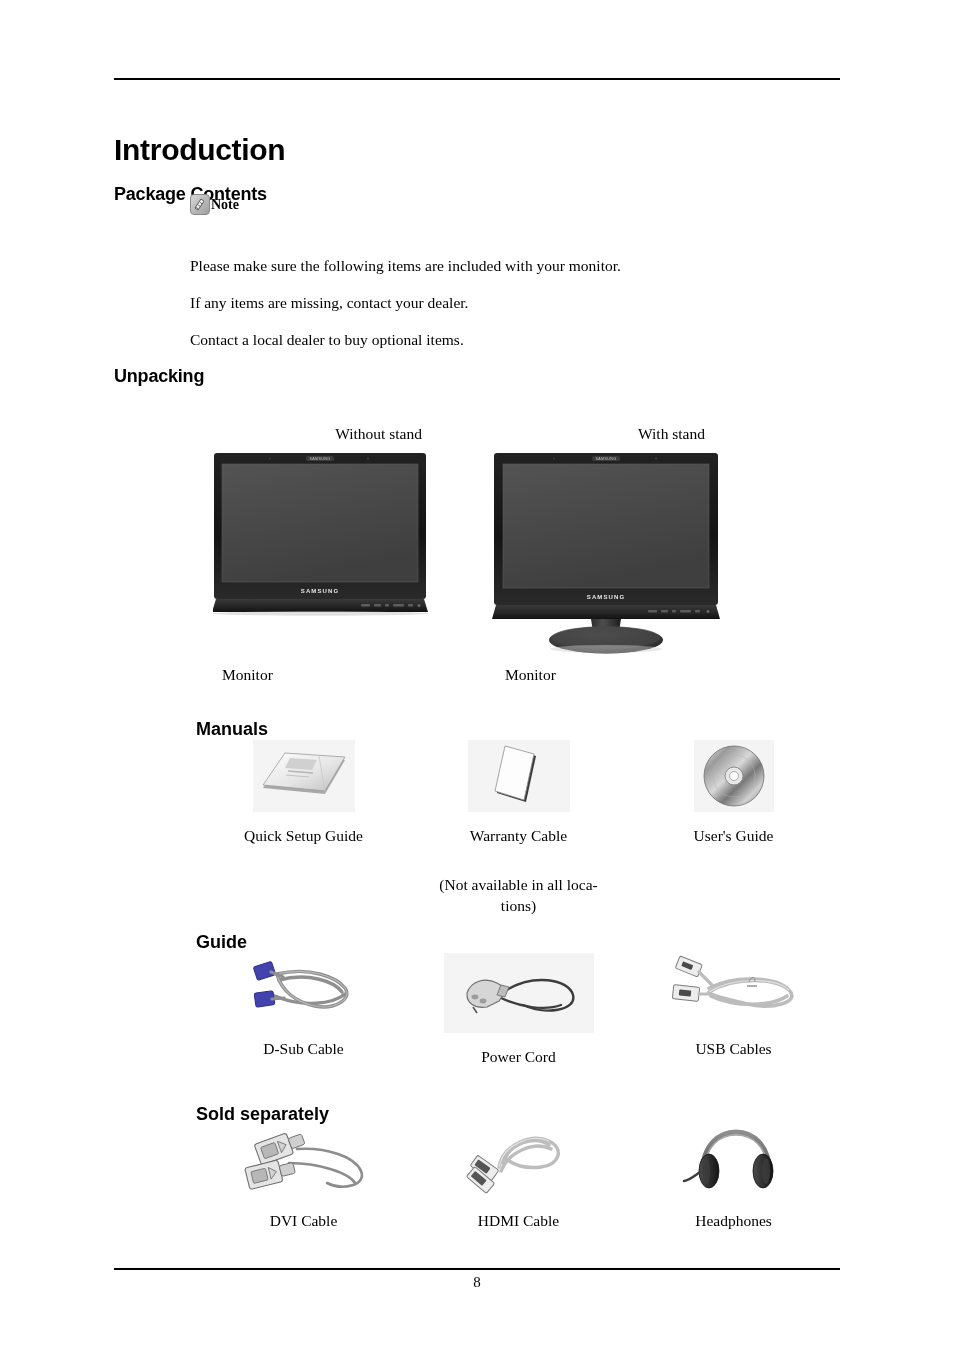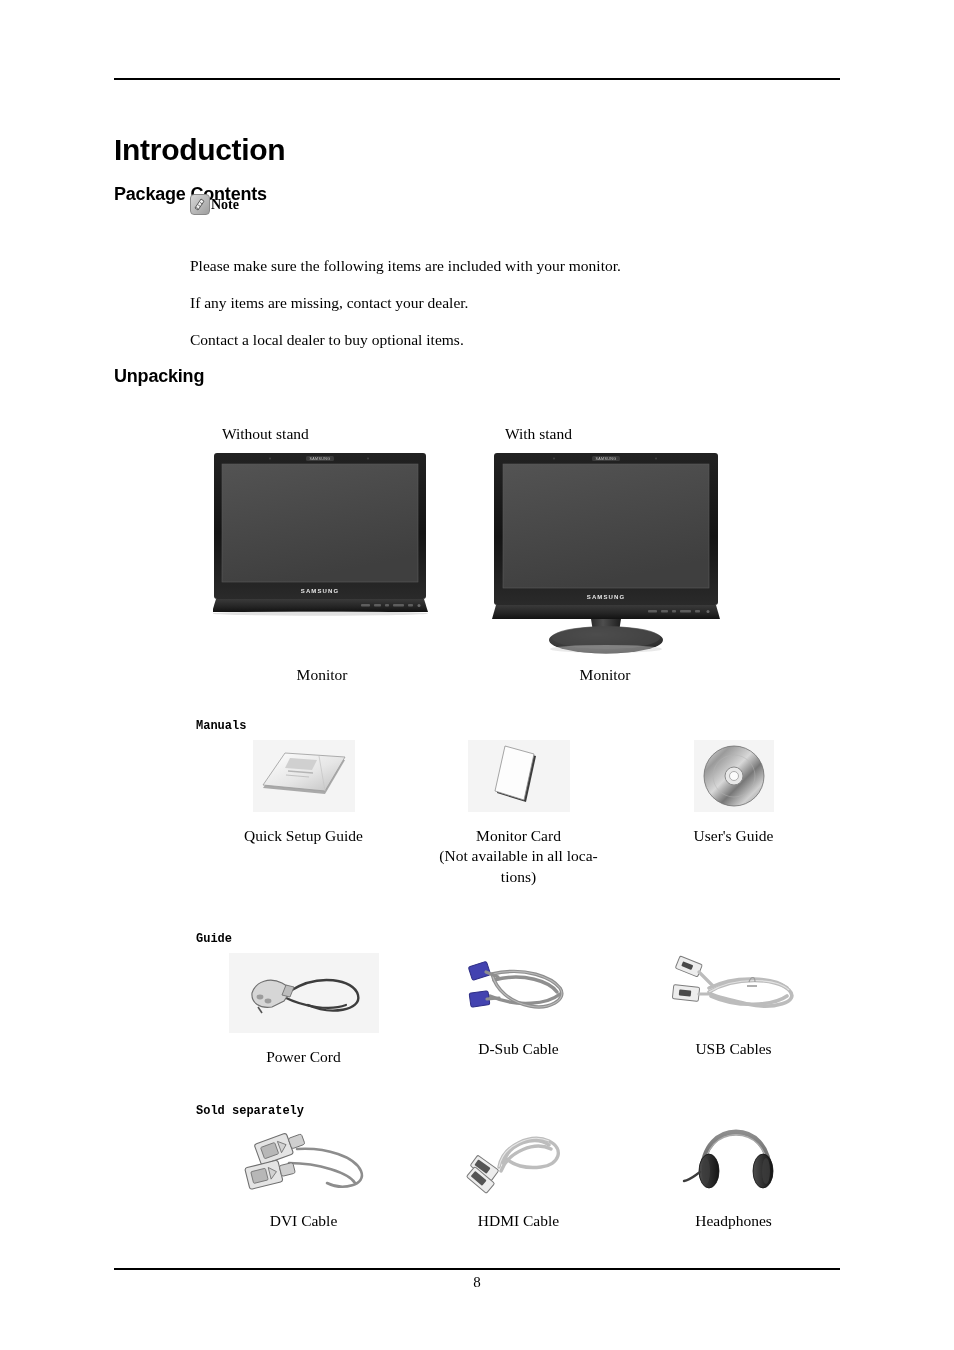--- a/index.html
+++ b/index.html
@@ -91,46 +91,46 @@
     white-space: nowrap;
   }
   .para-1 { top: 240px; }
   .para-2 { top: 277px; }
   .para-3 { top: 314px; }
 
   
   .mon-caption-top {
     position: absolute;
     font-size: 15.5px;
-    text-align: left;
+    text-align: right;
     width: 200px;
   }
   .mon-cap-left  { left: 222px; top: 425px; }
   .mon-cap-right { left: 505px; top: 425px; }
 
   .mon-caption-bot {
     position: absolute;
     font-size: 15.5px;
-    text-align: center;
+    text-align: left;
     width: 200px;
   }
   .mon-bot-left  { left: 222px; top: 666px; }
   .mon-bot-right { left: 505px; top: 666px; }
 
   .monitor-wrap { position: absolute; }
   .mon-left  { left: 213px; top: 452px; }
   .mon-right { left: 490px; top: 452px; }
 
   
   .sec-label {
     position: absolute;
     left: 196px;
-    font-family: Liberation Mono, monospace;
+    font-family: Liberation Sans, sans-serif;
     font-weight: bold;
-    font-size: 12px;
+    font-size: 18px;
   }
   .sec-manuals  { top: 719px; }
   .sec-cables   { top: 932px; }
   .sec-sold     { top: 1104px; }
 
   
   .grid {
     position: absolute;
     left: 196px;
     width: 645px;
@@ -156,21 +156,21 @@
   .cell-label {
     font-size: 15.5px;
     margin-top: 14px;
     text-align: center;
     line-height: 19px;
   }
   .cell-sub {
     font-size: 15.5px;
     text-align: center;
     line-height: 21px;
-    margin-top: 0;
+    margin-top: 29px;
     width: 175px;
   }
 
   
   .page-num {
     position: absolute;
     left: 0;
     top: 1274px;
     width: 954px;
     text-align: center;
@@ -328,21 +328,21 @@
       <div class="cell-label">Quick Setup Guide</div>
     </div>
 
     <div class="cell">
       <div class="art art-bg" style="width:102px">
         <svg width="98" height="68" viewBox="0 0 98 68">
           <path d="M37 6 L66 14 L56 60 L27 51 Z" fill="#3c3c3c"></path>
           <path d="M35 4 L64 12 L54 58 L25 49 Z" fill="#fdfdfd" stroke="#8f8f8f" stroke-width="0.8"></path>
         </svg>
       </div>
-      <div class="cell-label">Monitor Card</div>
+      <div class="cell-label">Warranty Cable</div>
       <div class="cell-sub">(Not available in all loca-
 tions)</div>
     </div>
 
     <div class="cell">
       <div class="art art-bg" style="width:80px">
         <svg width="70" height="70" viewBox="0 0 70 70">
           <defs>
             <linearGradient id="cdg" x1="0" y1="0" x2="1" y2="1">
               <stop offset="0%" stop-color="#f2f2f2"></stop>
@@ -362,52 +362,52 @@
       <div class="cell-label">User's Guide</div>
     </div>
 
   </div>
 
   <div class="sec-label sec-cables">Guide</div>
 
   <div class="grid grid-cables">
 
     <div class="cell">
+      <div class="art" style="width:130px">
+        <svg width="126" height="74" viewBox="0 0 126 74">
+          <g fill="none" stroke="#8f8f8f" stroke-width="3.4" stroke-linecap="round">
+            <path d="M36 22 C70 14 96 26 104 36 C112 48 92 58 74 54 C54 50 40 38 36 22"></path>
+            <path d="M34 44 C62 56 92 52 104 42"></path>
+            <path d="M38 28 C68 20 94 30 101 40"></path>
+          </g>
+          <g fill="none" stroke="#b9b9b9" stroke-width="1.1">
+            <path d="M36 22 C70 14 96 26 104 36 C112 48 92 58 74 54 C54 50 40 38 36 22"></path>
+          </g>
+          <rect x="14" y="12" width="19" height="14" rx="2" transform="rotate(-18 23 19)" fill="#4343b0" stroke="#2e2e86" stroke-width="1"></rect>
+          <rect x="14" y="40" width="19" height="14" rx="2" transform="rotate(-8 23 47)" fill="#4343b0" stroke="#2e2e86" stroke-width="1"></rect>
+          <path d="M30 20 L42 25" stroke="#8f8f8f" stroke-width="3.2" stroke-linecap="round"></path>
+          <path d="M31 47 L43 46" stroke="#8f8f8f" stroke-width="3.2" stroke-linecap="round"></path>
+        </svg>
+      </div>
+      <div class="cell-label">D-Sub Cable</div>
+    </div>
+
+    <div class="cell">
       <div class="art art-bg" style="width:150px; height:80px">
         <svg width="140" height="72" viewBox="0 0 140 72">
           <path d="M56 34 C84 16 120 22 124 38 C128 54 96 58 74 48" fill="none" stroke="#3d3d3d" stroke-width="2.4" stroke-linecap="round"></path>
           <path d="M50 40 C70 50 96 54 112 48" fill="none" stroke="#3d3d3d" stroke-width="2.2" stroke-linecap="round"></path>
           <path d="M18 36 C22 24 36 20 48 26 L58 32 L50 44 L38 50 C26 52 17 46 18 36 Z" fill="#d6d6d6" stroke="#6f6f6f" stroke-width="1.1"></path>
           <ellipse cx="26" cy="40" rx="3.4" ry="2.4" fill="#9c9c9c"></ellipse>
           <ellipse cx="34" cy="44" rx="3.4" ry="2.4" fill="#9c9c9c"></ellipse>
           <path d="M52 28 L60 30 L56 40 L48 38 Z" fill="#bdbdbd" stroke="#6f6f6f" stroke-width="0.9"></path>
           <path d="M24 50 L28 56" stroke="#555" stroke-width="1.6"></path>
         </svg>
       </div>
       <div class="cell-label">Power Cord</div>
-    </div>
-
-    <div class="cell">
-      <div class="art" style="width:130px">
-        <svg width="126" height="74" viewBox="0 0 126 74">
-          <g fill="none" stroke="#8f8f8f" stroke-width="3.4" stroke-linecap="round">
-            <path d="M36 22 C70 14 96 26 104 36 C112 48 92 58 74 54 C54 50 40 38 36 22"></path>
-            <path d="M34 44 C62 56 92 52 104 42"></path>
-            <path d="M38 28 C68 20 94 30 101 40"></path>
-          </g>
-          <g fill="none" stroke="#b9b9b9" stroke-width="1.1">
-            <path d="M36 22 C70 14 96 26 104 36 C112 48 92 58 74 54 C54 50 40 38 36 22"></path>
-          </g>
-          <rect x="14" y="12" width="19" height="14" rx="2" transform="rotate(-18 23 19)" fill="#4343b0" stroke="#2e2e86" stroke-width="1"></rect>
-          <rect x="14" y="40" width="19" height="14" rx="2" transform="rotate(-8 23 47)" fill="#4343b0" stroke="#2e2e86" stroke-width="1"></rect>
-          <path d="M30 20 L42 25" stroke="#8f8f8f" stroke-width="3.2" stroke-linecap="round"></path>
-          <path d="M31 47 L43 46" stroke="#8f8f8f" stroke-width="3.2" stroke-linecap="round"></path>
-        </svg>
-      </div>
-      <div class="cell-label">D-Sub Cable</div>
     </div>
 
     <div class="cell">
       <div class="art" style="width:150px">
         <svg width="146" height="74" viewBox="0 0 146 74">
           <g fill="none" stroke="#bcbcbc" stroke-width="3.6" stroke-linecap="round">
             <path d="M48 40 C74 24 116 26 128 38 C140 50 112 58 86 52 C62 46 50 44 48 40"></path>
             <path d="M50 44 C76 56 112 54 126 44"></path>
             <path d="M48 36 C76 22 114 26 126 36"></path>
           </g>

